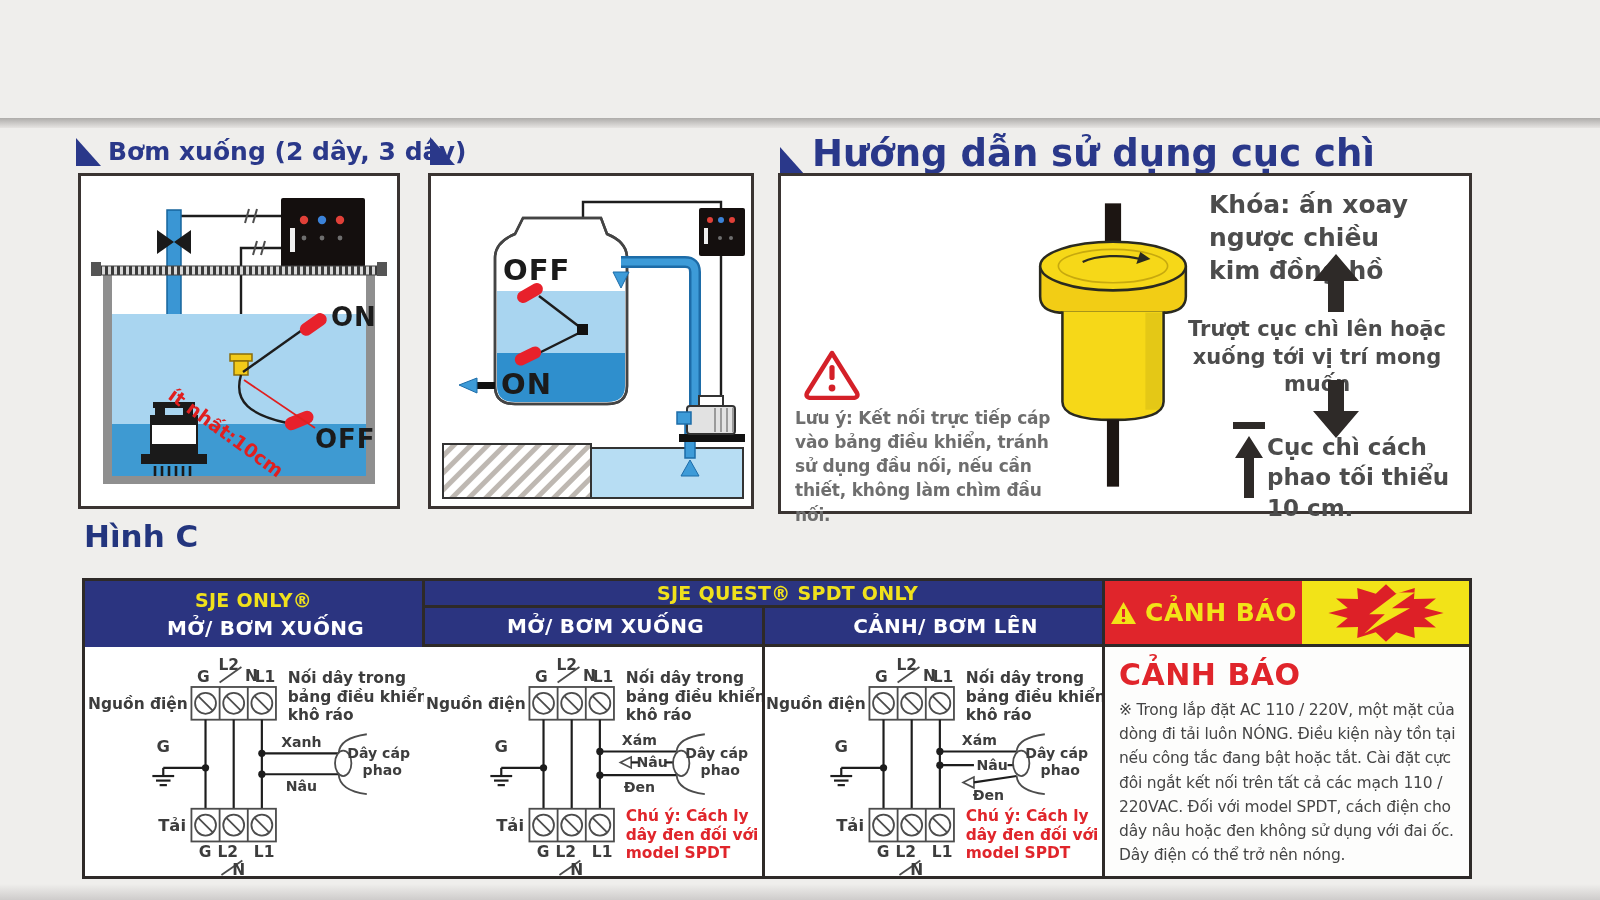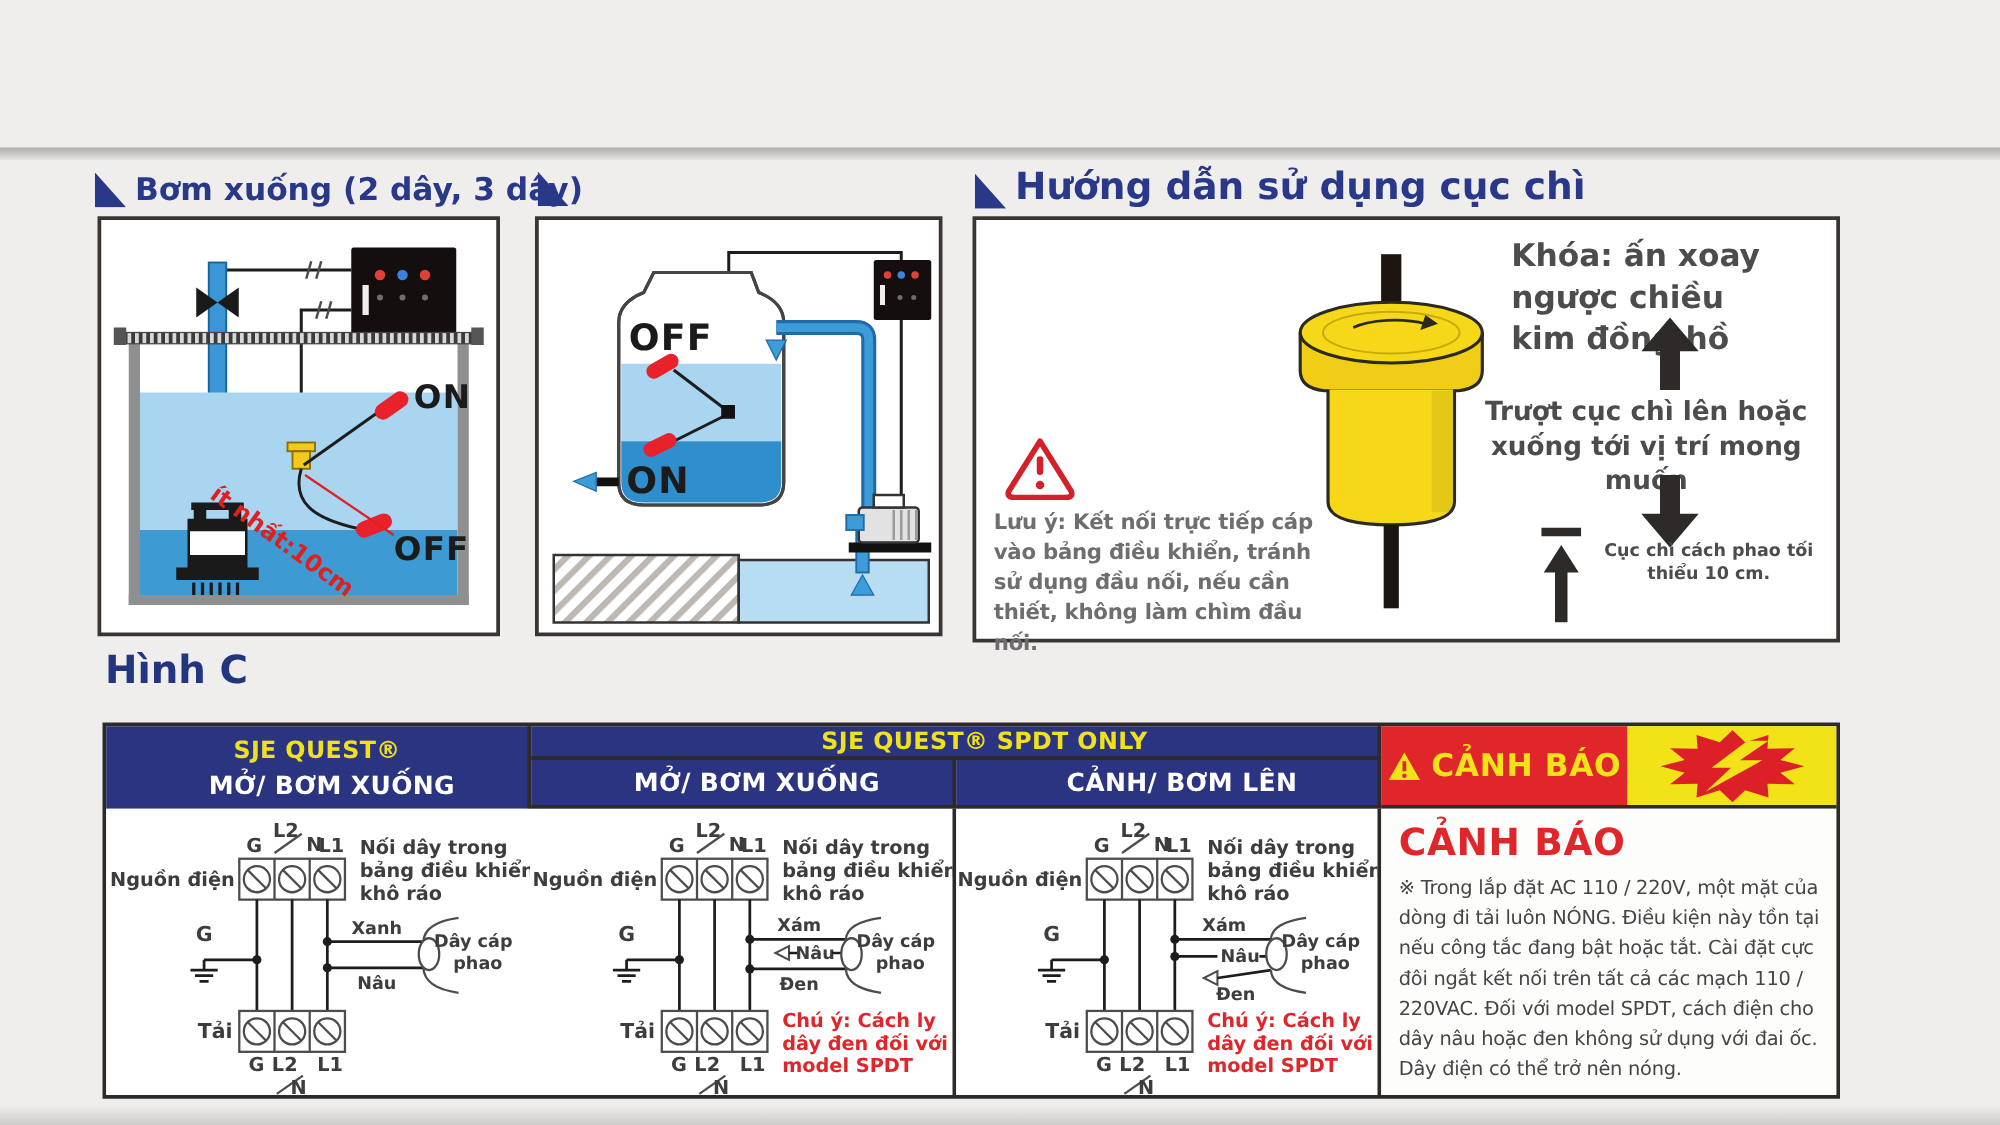--- a/index.html
+++ b/index.html
@@ -29,34 +29,34 @@
     text-shadow:2px 0 #fff,-2px 0 #fff,0 2px #fff,0 -2px #fff,2px 2px #fff,-2px -2px #fff,2px -2px #fff,-2px 2px #fff;}
   .hdr-strip{position:absolute;left:0;top:118px;width:1600px;height:10px;
     background:linear-gradient(#aeacaa,#e6e4e2);}
 
   
   .sec-title{position:absolute;display:flex;align-items:flex-end;gap:7px;color:#2a388a;font-weight:700;}
   .sec-title .tri{width:25px;height:28px;background:#2a388a;
     clip-path:polygon(0 0,0 100%,100% 100%);}
   .t1{left:76px;top:137px;font-size:25px;}
   .t2{left:430px;top:137px;font-size:25px;}
-  .t3{left:780px;top:132px;font-size:30px;}
+  .t3{left:780px;top:132px;font-size:37px;}
 
   
   .dbox{position:absolute;background:#fff;border:3px solid #3a3432;}
   .box1{left:78px;top:173px;width:322px;height:336px;}
   .box2{left:428px;top:173px;width:326px;height:336px;}
   .box3{left:778px;top:173px;width:694px;height:341px;}
 
   
   .note{position:absolute;color:#4c4c4c;font-weight:700;line-height:1.32;}
   .open-note{left:20px;top:14px;width:238px;font-size:21px;}
   .lock-note{right:32px;top:12px;width:228px;font-size:25px;text-align:left;}
   .slide-note{left:390px;top:140px;width:292px;font-size:21px;text-align:center;}
-  .dist-note{left:486px;top:256px;width:200px;font-size:14px;text-align:center;}
+  .dist-note{left:486px;top:256px;width:200px;font-size:23px;}
   .caution-note{left:14px;top:230px;width:272px;font-size:17px;font-weight:600;color:#6e6e6e;
     line-height:1.42;letter-spacing:-.2px;}
   .arrow-up,.arrow-dn{position:absolute;left:532px;width:46px;height:58px;}
   .arrow-up{top:78px;}
   .arrow-dn{top:204px;transform:rotate(180deg);}
   .warn-tri{position:absolute;left:22px;top:172px;width:58px;height:52px;}
   .weight-svg{position:absolute;left:246px;top:26px;width:172px;height:286px;}
   .mindist-svg{position:absolute;left:452px;top:246px;width:32px;height:76px;}
 
   
@@ -302,21 +302,21 @@
       <rect x="26.4" y="17" width="5.2" height="15" rx="2.6" fill="#d42028"></rect>
       <circle cx="29" cy="40" r="3.4" fill="#d42028"></circle>
     </svg>
     <div class="note caution-note">Lưu ý: Kết nối trực tiếp cáp vào bảng điều khiển, tránh sử dụng đầu nối, nếu cần thiết, không làm chìm đầu nối.</div>
   </div>
 
   <div class="hinhc">Hình C</div>
 
   <div class="figc-table">
     <div class="navy c1head bdr-r">
-      <span class="hd-brand">SJE QUEST®</span>
+      <span class="hd-brand">SJE ONLY®</span>
       <span class="hd-mode">MỞ/ BƠM XUỐNG</span>
     </div>
     <div class="navy spanhead bdr-r bdr-b">
       <span class="hd-brand">SJE QUEST® SPDT ONLY</span>
     </div>
     <div class="navy c2head bdr-r bdr-b">
       <span class="hd-mode">MỞ/ BƠM XUỐNG</span>
     </div>
     <div class="navy c3head bdr-r bdr-b">
       <span class="hd-mode">CẢNH/ BƠM LÊN</span>

